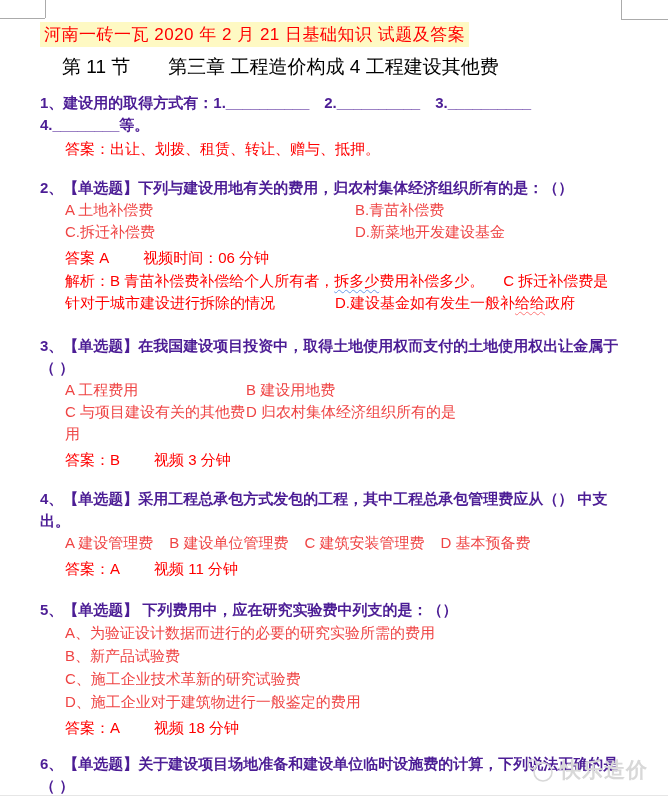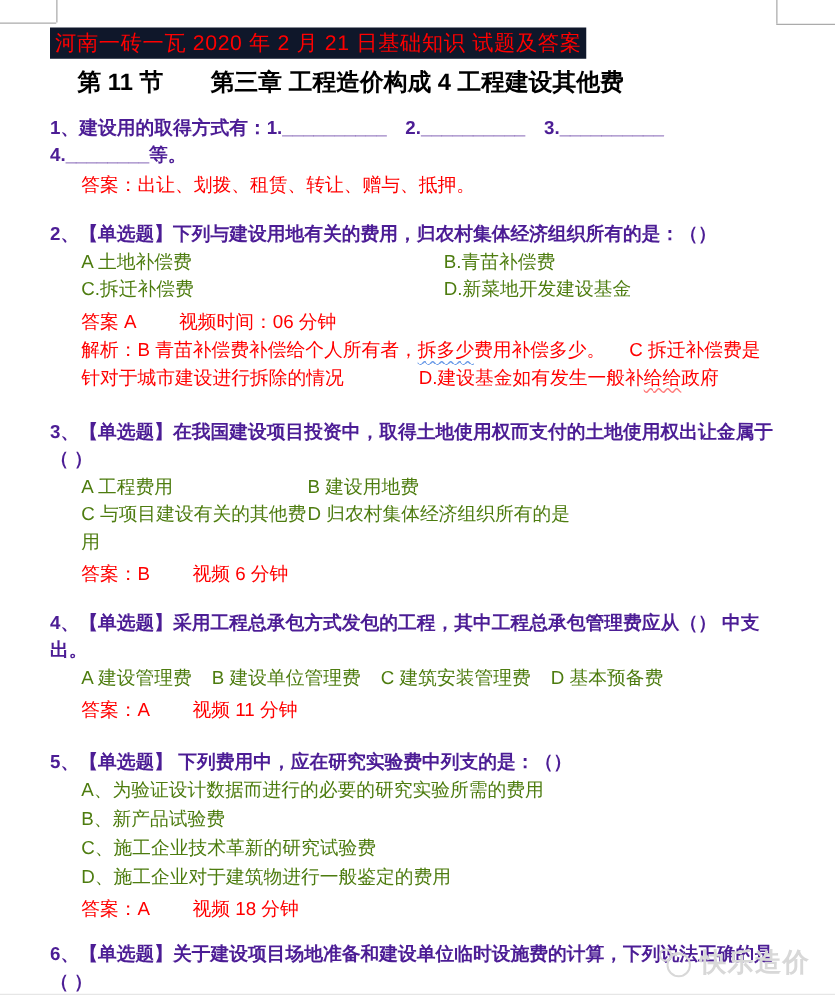--- a/index.html
+++ b/index.html
@@ -12,30 +12,30 @@
   .crop-tl-v { left:45px; top:0; width:1px; height:18px; }
   .crop-tl-h { left:0; top:18px; width:45px; height:1px; }
   .crop-tr-v { left:621px; top:0; width:1px; height:19px; }
   .crop-tr-h { left:621px; top:19px; width:47px; height:1px; }
   .bottom-edge { position:absolute; left:0; bottom:0; width:100%; height:1px; background:#e6e6e6; }
 
   .content { position:absolute; left:40px; top:0; width:582px; }
 
   .title-row { padding-top:22px; }
   .doc-title {
-    display:inline-block; background:#0f172a; color:#ff0000;
+    display:inline-block; background:#fef9c3; color:#ff0000;
     font-size:17px; line-height:25px; padding:0 4px; letter-spacing:0.5px;
   }
   .section-heading {
-    margin:7px 0 0 22px; font-size:19px; line-height:25px; font-weight:bold; color:#000;
+    margin:7px 0 0 22px; font-size:19px; line-height:25px; font-weight:normal; color:#000;
   }
 
   .q-block { }
   .q-text { font-weight:bold; font-size:15px; line-height:22px; color:#4c1d95; }
-  .opts { margin-left:25px; font-size:15px; line-height:22px; color:#4d7c0f; }
+  .opts { margin-left:25px; font-size:15px; line-height:22px; color:#ef4444; }
   .grid2 { display:grid; }
   .q2-grid { grid-template-columns:290px 1fr; }
   .q3-grid { grid-template-columns:181px 1fr; }
   .optrow { display:flex; gap:16px; }
   .optline { line-height:23px; }
 
   .answer { color:#ff0000; margin-left:25px; font-size:15px; line-height:22px; margin-top:4px; }
   .video { margin-left:34px; }
   .analysis {
     color:#ff0000; margin-left:25px; width:557px; font-size:15px; line-height:22px; margin-top:1px;
@@ -97,21 +97,21 @@
 
     <div class="q-block m-q3">
       <div class="q-text">3、【单选题】在我国建设项目投资中，取得土地使用权而支付的土地使用权出让金属于（ ）</div>
       <div class="opts grid2 q3-grid">
         <span>A 工程费用</span>
         <span>B 建设用地费</span>
         <span>C 与项目建设有关的其他费用</span>
         <span>D 归农村集体经济组织所有的是</span>
       </div>
       <div class="answer">
-        <span>答案：B</span><span class="video">视频 6 分钟</span>
+        <span>答案：B</span><span class="video">视频 3 分钟</span>
       </div>
     </div>
 
     <div class="q-block m-q4">
       <div class="q-text">4、【单选题】采用工程总承包方式发包的工程，其中工程总承包管理费应从（）  中支出。</div>
       <div class="opts optrow">
         <span>A 建设管理费</span>
         <span>B 建设单位管理费</span>
         <span>C 建筑安装管理费</span>
         <span>D 基本预备费</span>

